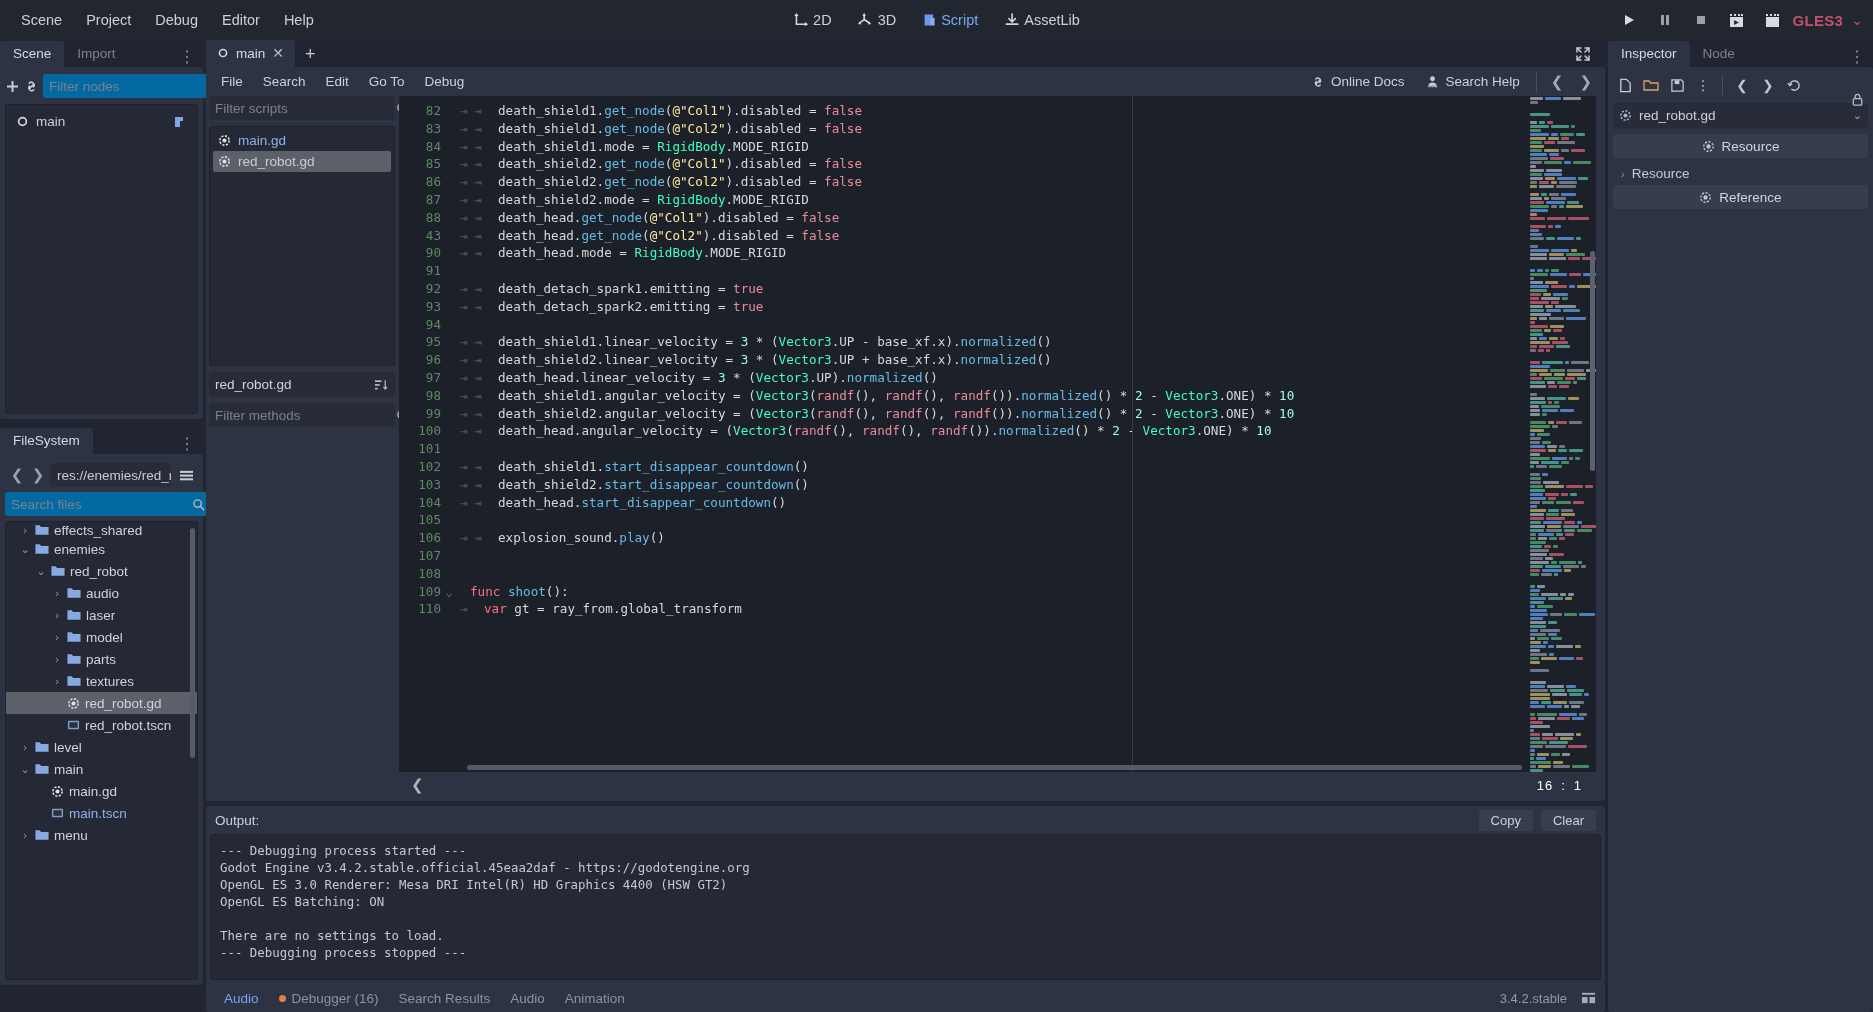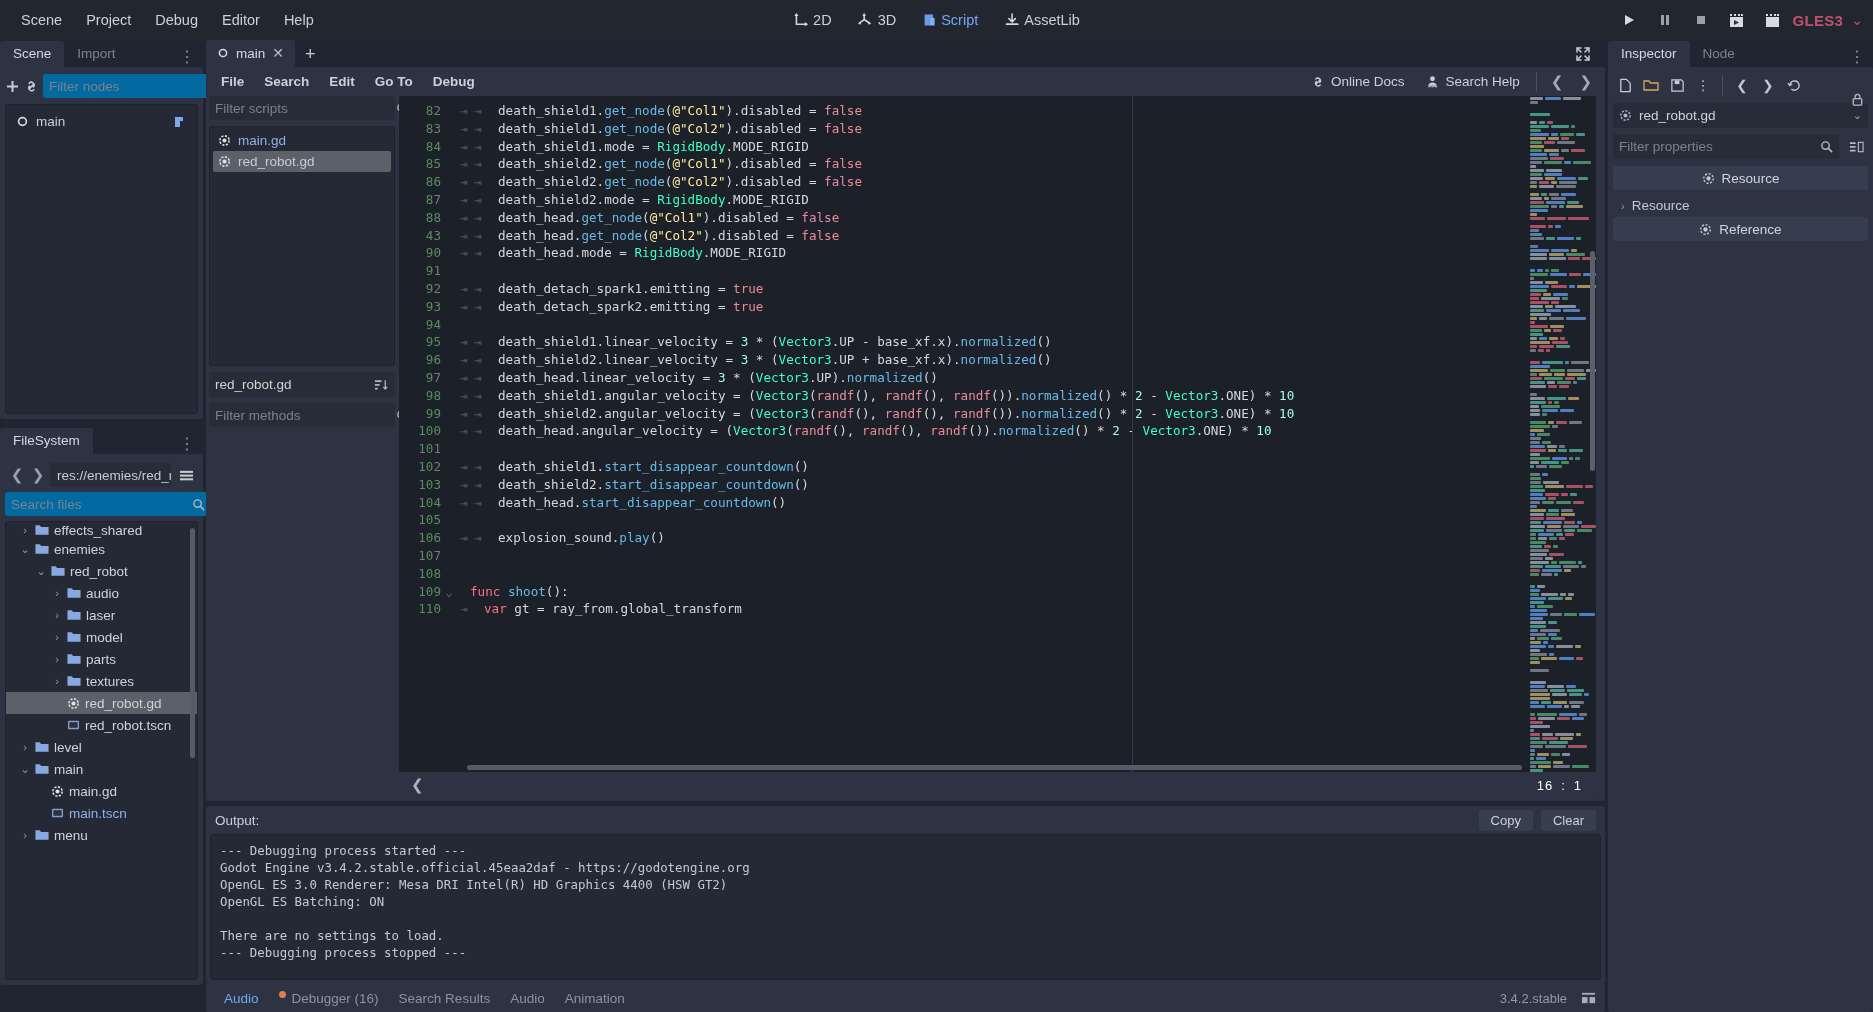--- a/index.html
+++ b/index.html
@@ -98,21 +98,21 @@
   .script-tabs { display:flex; align-items:center; height:27px; position:relative; }
   .script-tab { display:flex; align-items:center; gap:7px; padding: 5px 11px 6px 11px; background:#2d3343;
     border-radius:3px 3px 0 0; font-size:13.5px; color:#d6d9de; cursor:pointer; }
   .tab-close { color:#b9bcc4; font-size:14px; cursor:pointer; }
   .tab-add { padding: 3px 10px; color:#c6c9d0; font-size:18px; cursor:pointer; line-height:16px; }
   .fullscreen-btn { margin-left:auto; padding-right:14px; cursor:pointer; color:#c6c9d0; }
 
   .script-panel { background:#2d3343; border-radius: 0 3px 3px 3px; flex:1; min-height:0; display:flex;
     flex-direction:column; }
   .script-menubar { height:29px; display:flex; align-items:center; gap:2px; padding: 0 6px; position:relative; }
-  .sm-item { padding: 4px 9px; border-radius:3px; font-size:13.5px; color:#cdd0d6; cursor:pointer;font-weight:bold; }
+  .sm-item { padding: 4px 9px; border-radius:3px; font-size:13.5px; color:#cdd0d6; cursor:pointer; }
   .sm-right { margin-left:auto; display:flex; align-items:center; gap:2px; }
   .sm-link { display:flex; align-items:center; gap:6px; padding: 4px 9px; border-radius:3px;
     font-size:13.5px; color:#cdd0d6; cursor:pointer; }
   .sm-divider { width:1px; height:20px; background:#474f63; margin: 0 5px; }
   .sm-nav { padding: 2px 7px; color:#a4a9b6; font-size:15px; cursor:pointer; }
 
   .script-body { flex:1; min-height:0; display:flex; padding: 0 9px 3px 3px; gap:4px; }
 
   .script-left { width: 186px; flex: 0 0 186px; display:flex; flex-direction:column; gap:6px; }
   .sl-search { background:#272c38; border-radius:3px; height:24px; display:flex; align-items:center;
@@ -182,21 +182,21 @@
     color:#cdd0d6; cursor:pointer; }
   .output-body { flex:1; min-height:0; background:#242935; border:1px solid #1d222c; border-radius:3px;
     margin: 0 4px 4px 4px; padding: 7px 9px; overflow:hidden; }
   pre.outtext { font-family:"DejaVu Sans Mono", monospace; font-size:12.4px; line-height:17px;
     color:#c5c9d1; white-space:pre; margin:0; }
 
   .bottom-tabs { height:28px; display:flex; align-items:center; gap:2px; padding: 0 9px;
     background:#2d3343; border-radius:0 0 3px 3px; }
   .bt { padding: 4px 9px; font-size:13.5px; color:#8d92a0; border-radius:3px; cursor:pointer; }
   .bt.active { color:#6ea8f0; }
-  .bt.dbg { display:flex; align-items:flex-start; gap:6px; }
+  .bt.dbg { display:flex; align-items:center; gap:6px; }
   .dot { width:7px; height:7px; border-radius:50%; background:#e0804a; display:inline-block; }
   .version { margin-left:auto; font-size:13px; color:#9299a6; }
   .pin-btn { padding-left:12px; color:#a8adb8; cursor:pointer; }
 
   
   .right-dock { width: 265px; flex: 0 0 265px; display:flex; flex-direction:column; background:#202531; }
   .insp-panel { background:#2d3343; border-radius:0 3px 3px 3px; flex:1; display:flex; flex-direction:column;
     min-height:0; padding: 5px; }
   .insp-toolbar { display:flex; align-items:center; gap:2px; padding: 1px 0 6px 0; }
   .insp-sep { width:1px; height:20px; background:#474f63; margin: 0 5px; }
@@ -1500,39 +1500,20 @@
         <div class="res-row">
           <span class="sicon">
             <svg width="13" height="13" viewBox="0 0 14 14">
                 <circle cx="7" cy="7" r="2.2" fill="#a8b4cc"></circle>
                 <circle cx="7" cy="7" r="5" stroke="#a8b4cc" stroke-width="1.6" fill="none" stroke-dasharray="2.2 1.6"></circle>
               </svg>
           </span>
           <span class="res-name">red_robot.gd</span>
           <span class="res-chev">⌄</span>
         </div>
-        <div style="display:flex;align-items:center;gap:5px;">
-          <div class="prop-filter" style="flex:1;margin-bottom:7px;">
-            <input placeholder="Filter properties" style="">
-            <span class="sicon">
-              <svg width="13" height="13" viewBox="0 0 14 14">
-                  <circle cx="6" cy="6" r="4" stroke="#b4b8c1" stroke-width="1.5" fill="none"></circle>
-                  <line x1="9" y1="9" x2="13" y2="13" stroke="#b4b8c1" stroke-width="1.7"></line>
-                </svg>
-            </span>
-          </div>
-          <span class="icon-btn" style="margin-bottom:7px;">
-            <svg width="15" height="14" viewBox="0 0 16 14">
-                <rect x="1" y="2" width="6" height="1.8" fill="#b7bbc4"></rect>
-                <rect x="1" y="6" width="6" height="1.8" fill="#b7bbc4"></rect>
-                <rect x="1" y="10" width="6" height="1.8" fill="#b7bbc4"></rect>
-                <rect x="10" y="2" width="5" height="10" stroke="#b7bbc4" stroke-width="1.2" fill="none"></rect>
-              </svg>
-          </span>
-        </div>
 
         <div id="inspSections">
             <div class="section-head">
               <span class="sicon">
                 <svg width="13" height="13" viewBox="0 0 14 14">
                   <circle cx="7" cy="7" r="2.3" fill="#c3c8d2"></circle>
                   <circle cx="7" cy="7" r="5.1" stroke="#c3c8d2" stroke-width="1.5" fill="none" stroke-dasharray="2.3 1.6"></circle>
                 </svg>
               </span>
               <span>Resource</span>

